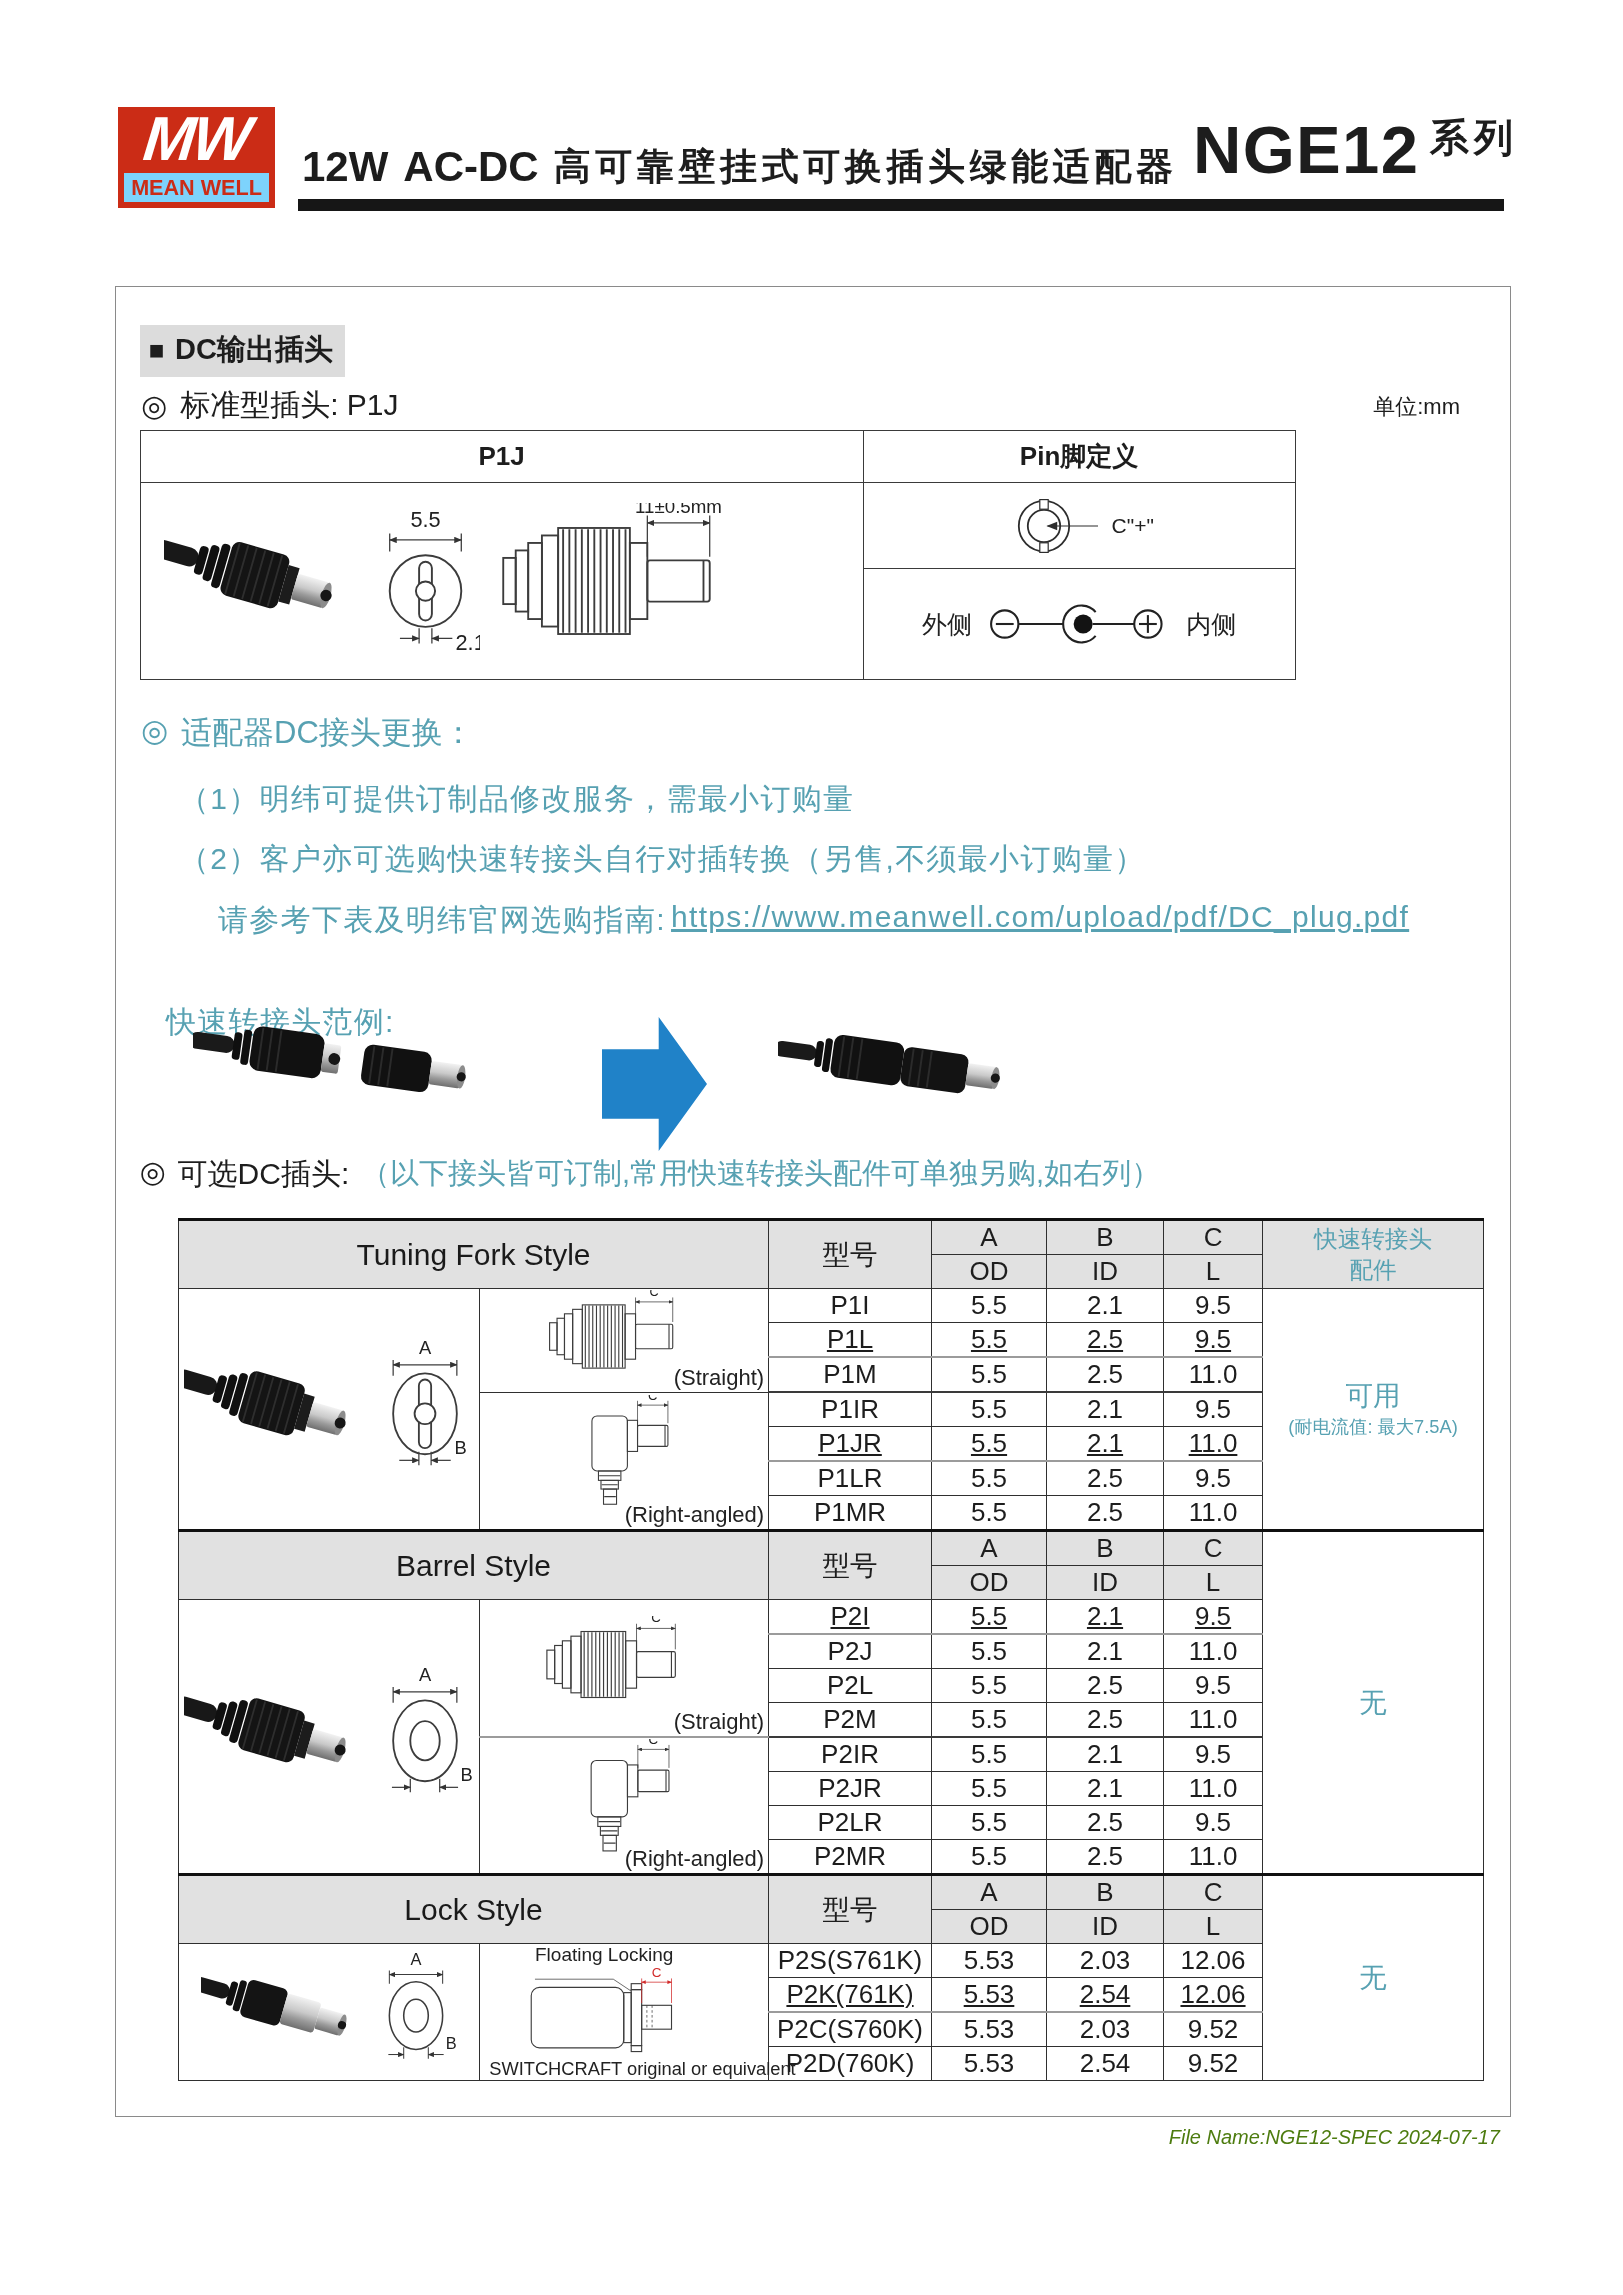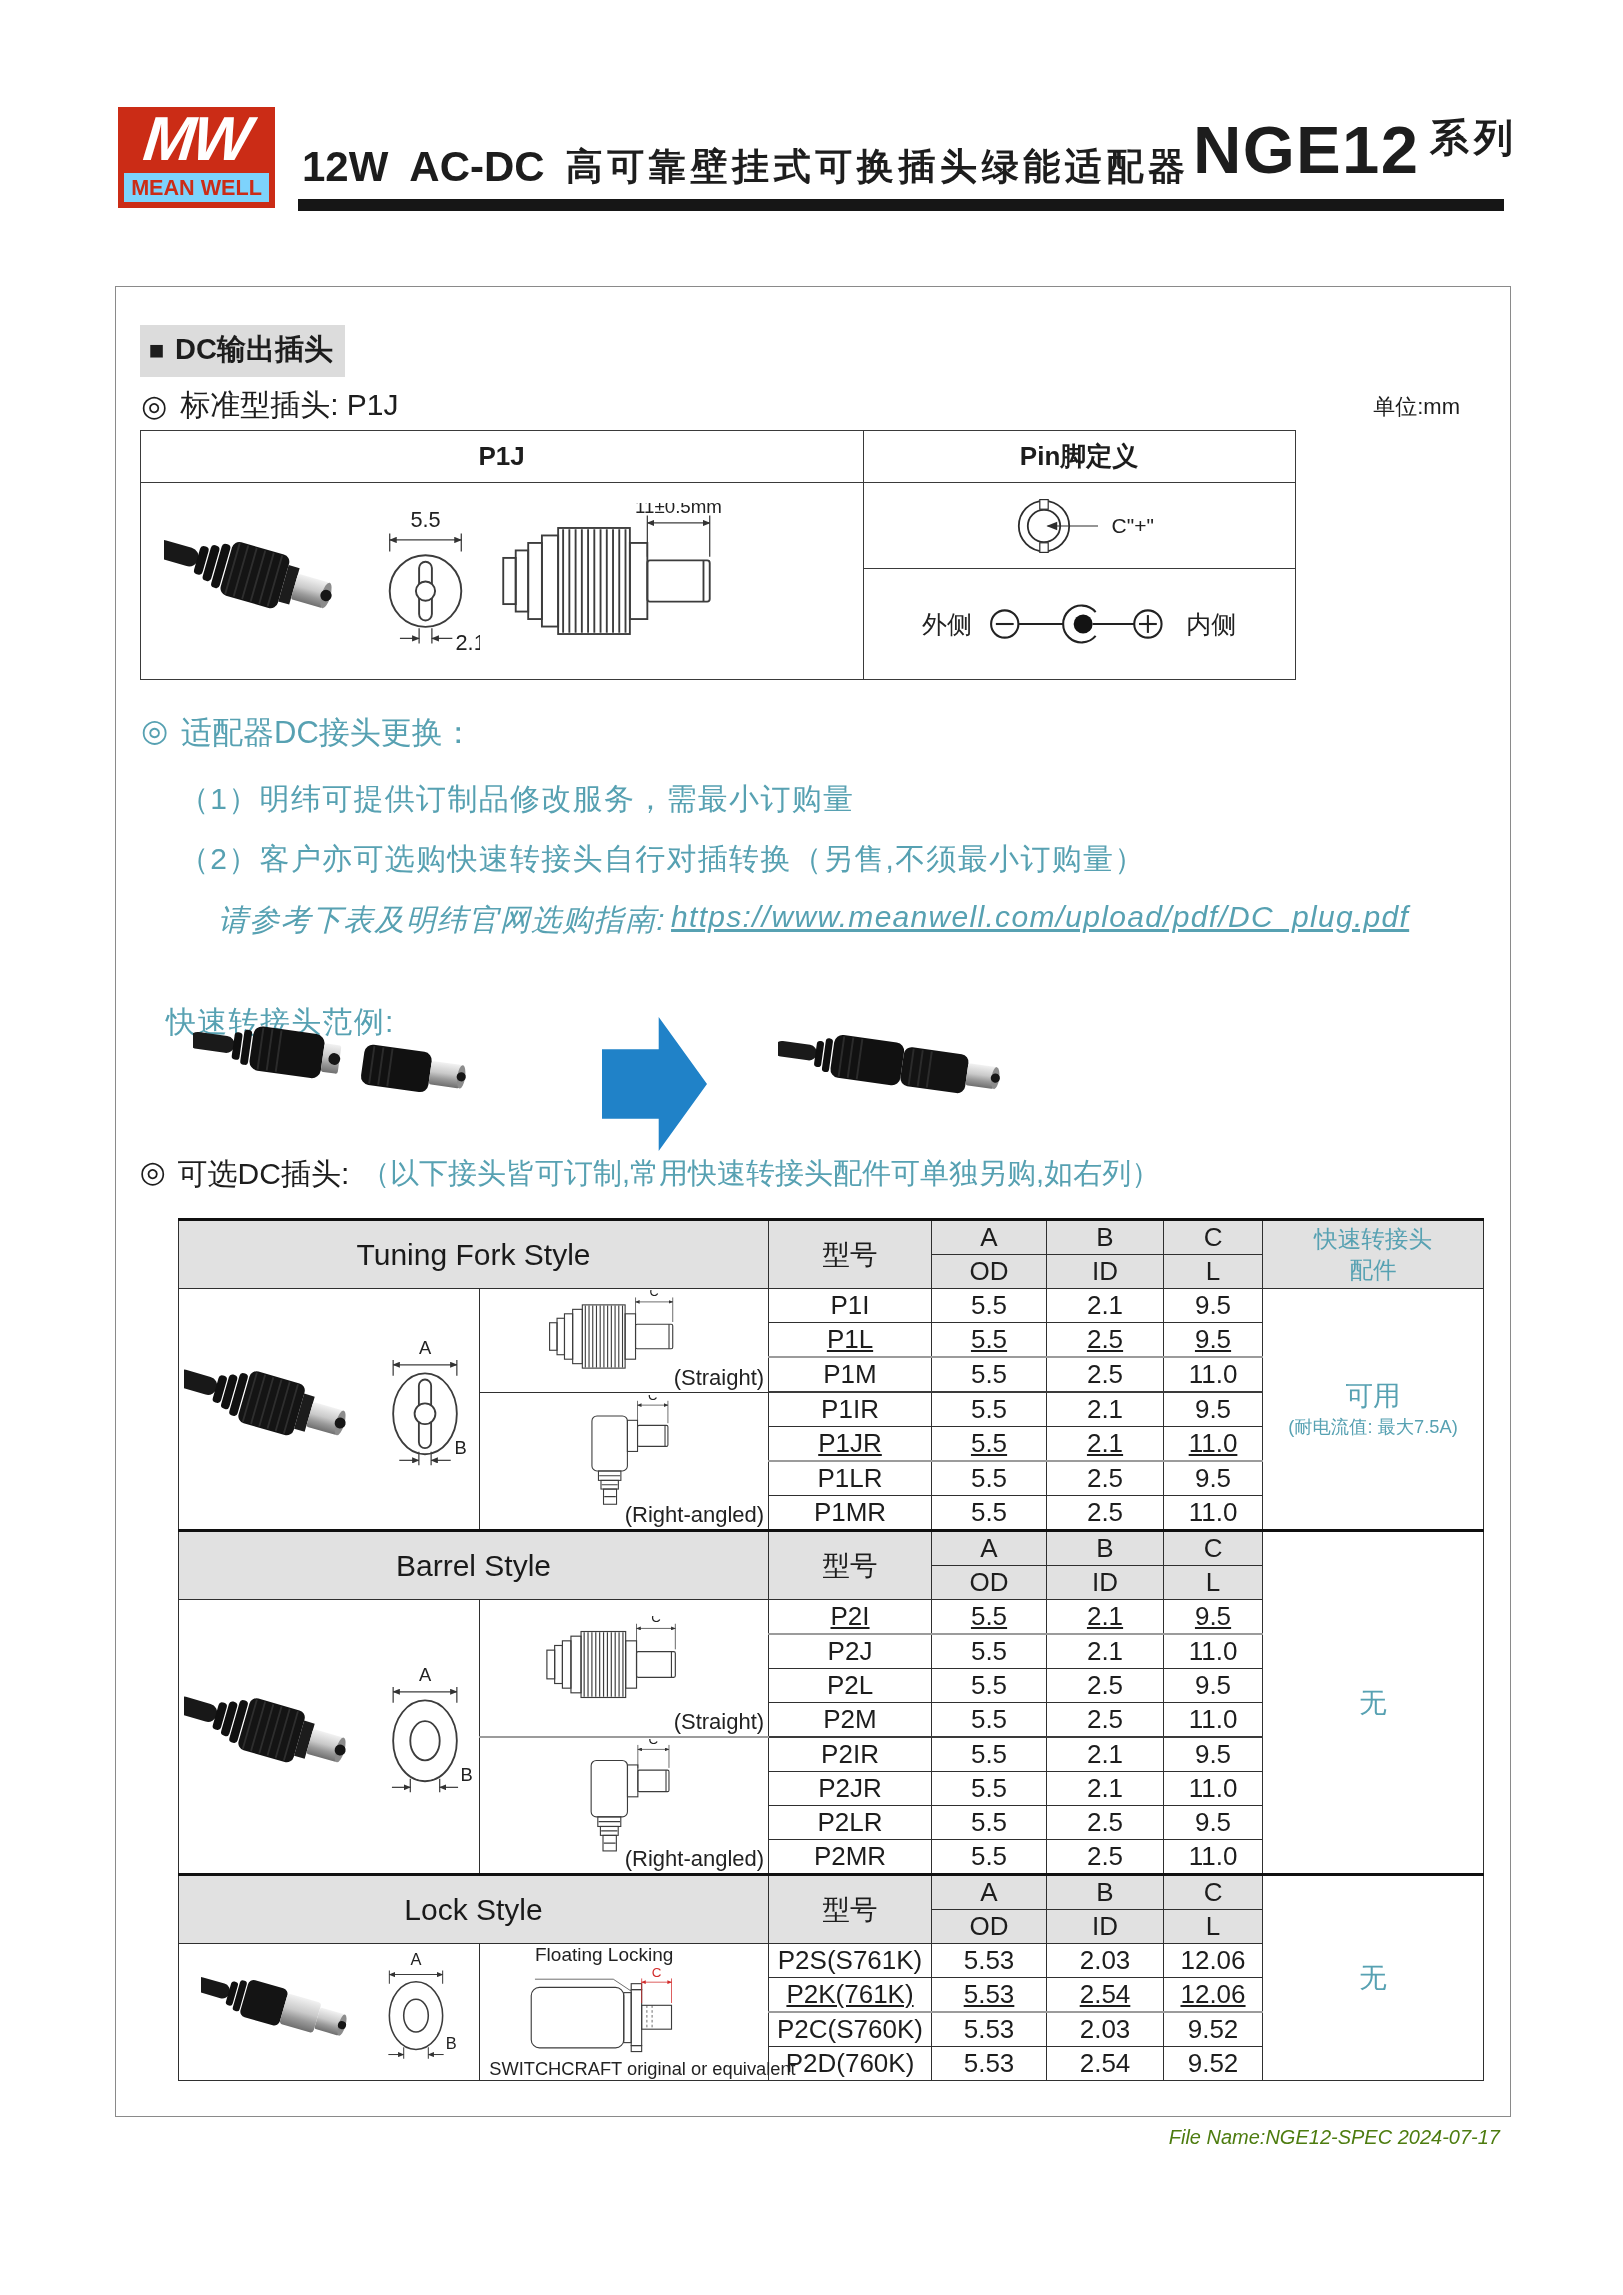--- a/index.html
+++ b/index.html
@@ -9,21 +9,21 @@
     overflow:hidden;
   }
   
   .logo{position:absolute;left:118px;top:107px;width:157px;height:101px;background:#cb2c16;}
   .logo-mw{position:absolute;left:0;top:-3.9px;width:100%;text-align:center;
     font-size:62px;font-weight:bold;font-style:italic;color:#fff;letter-spacing:-2.6px;
     transform:skewX(-6deg);}
   .logo-band{position:absolute;left:5.9px;right:5.9px;bottom:5.9px;height:29px;background:#7dd3fc;
     display:flex;align-items:center;justify-content:center;}
   .logo-band span{color:#cb2c16;font-weight:bold;font-size:21.6px;letter-spacing:0px;white-space:nowrap;}
-  .main-title{position:absolute;left:302px;top:137px;height:60px;display:flex;align-items:center;gap:21px;font-weight:bold;white-space:nowrap;}
+  .main-title{position:absolute;left:302px;top:137px;height:60px;display:flex;align-items:center;gap:15px;font-weight:bold;white-space:nowrap;}
   .t-latin{font-size:42px;letter-spacing:0px;}
   .t-cn{font-size:37px;letter-spacing:4.6px;}
   .series{position:absolute;left:1193px;top:111px;display:flex;align-items:flex-start;white-space:nowrap;}
   .s-name{font-size:67px;font-weight:bold;letter-spacing:1.3px;}
   .s-suffix{font-size:39px;font-weight:bold;margin-left:10.5px;letter-spacing:5.2px;}
   .title-bar{position:absolute;left:298px;top:199px;width:1206px;height:11.8px;background:#161616;}
 
   
   .content-box{position:absolute;left:115px;top:286px;width:1394px;height:1829px;
     border:1.3px solid #8a8a8a;background:#fff;}
@@ -44,21 +44,21 @@
   .pin-row{display:flex;align-items:center;justify-content:center;gap:9.2px;}
   .pin-label{font-size:21px;color:#222;}
   .pol-label{font-size:25px;color:#222;}
 
   
   .teal{color:#57a1b2;}
   .r-title{position:absolute;left:25px;top:425px;font-size:31px;display:flex;gap:13px;}
   .r-item{position:absolute;font-size:30px;letter-spacing:1.3px;}
   .r-item1{left:63px;top:492px;}
   .r-item2{left:63px;top:552px;}
-  .r-guide{left:102px;top:613px;display:flex;gap:5.2px;font-style:italic;}
+  .r-guide{left:102px;top:613px;display:flex;gap:5.2px;}
   .r-guide a{color:#57a1b2;text-decoration:underline;}
   .r-example{left:50px;top:715px;}
 
   .ex-photo{position:absolute;}
   .ex-arrow{position:absolute;left:486px;top:730px;width:105px;height:134px;background:#2082c8;
     clip-path:polygon(0 24%,54% 24%,54% 0,100% 50%,54% 100%,54% 76%,0 76%);}
   .optional-line{position:absolute;left:23.6px;top:867px;font-size:30px;display:flex;gap:11.8px;white-space:nowrap;}
   .optional-note{font-size:29px;}
 
   

